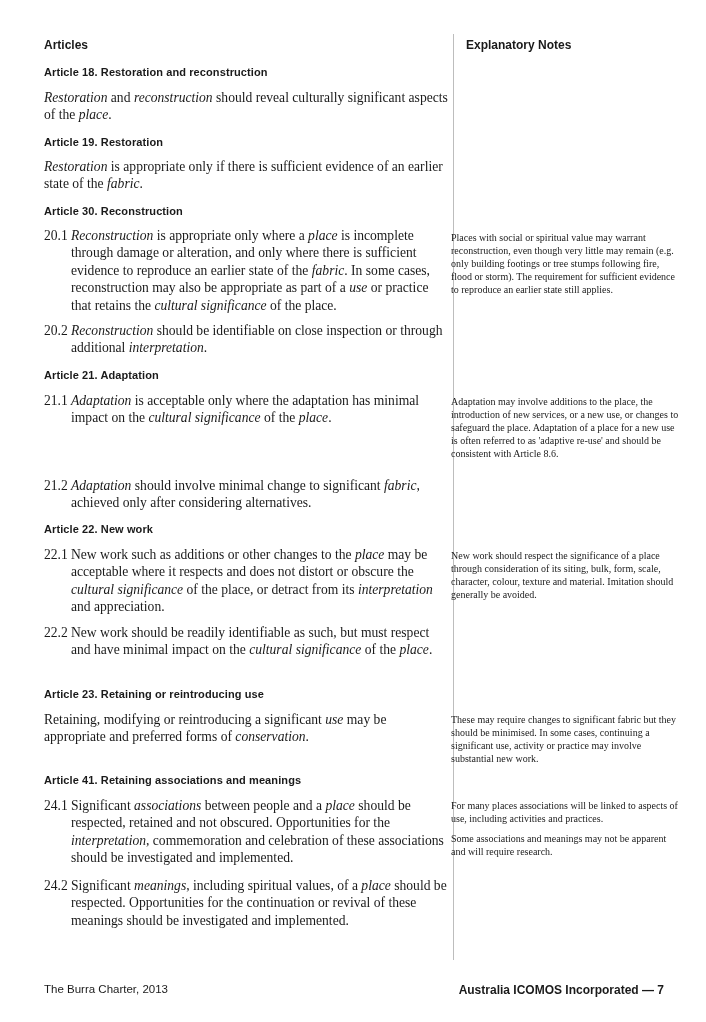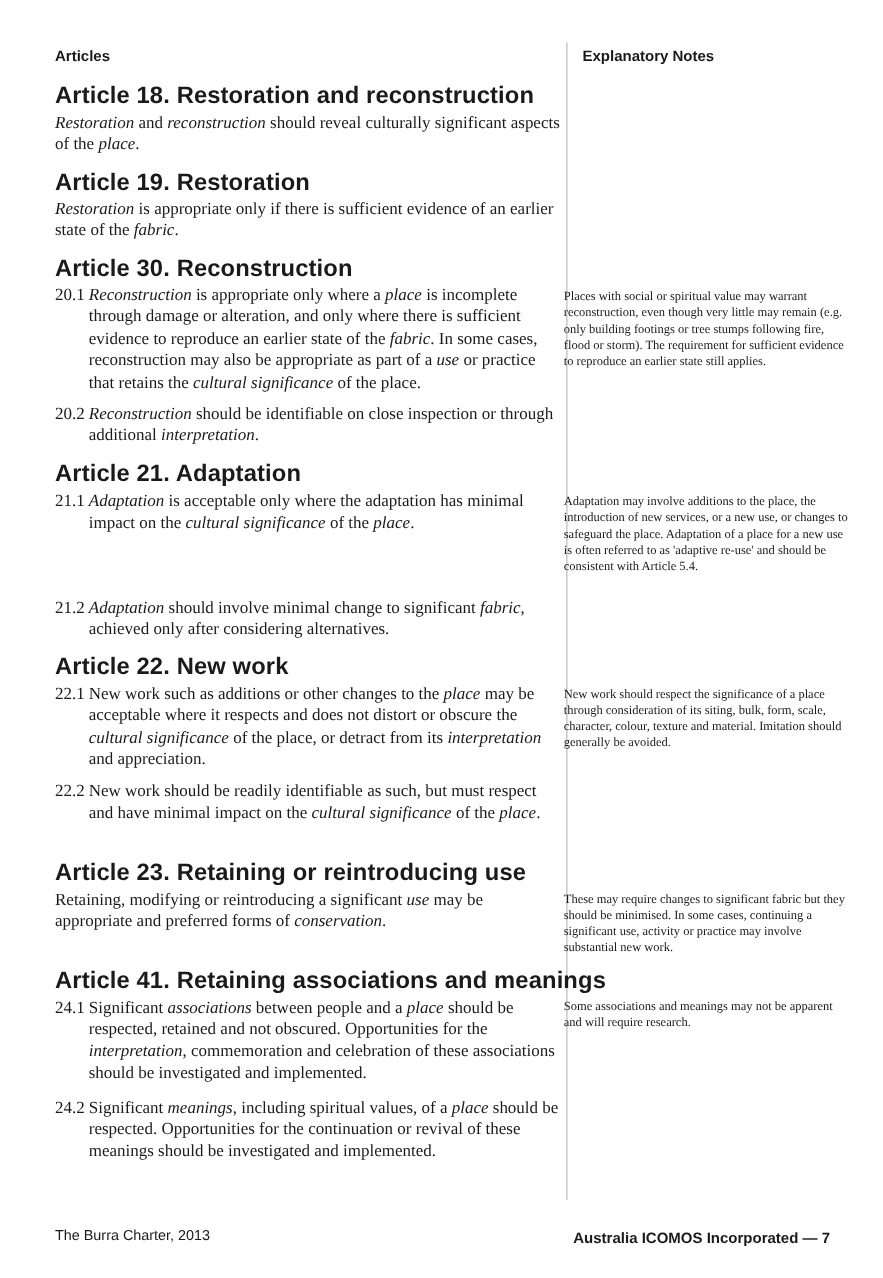--- a/index.html
+++ b/index.html
@@ -1,19 +1,19 @@
 <!DOCTYPE html>
 <html><head>
 <meta charset="utf-8">
 <style>
   html, body { margin: 0; padding: 0; background: #ffffff; }
   body { width: 706px; height: 1022px; position: relative; overflow: hidden; color: #1a1a1a; }
   .divider { position: absolute; left: 453px; top: 34px; width: 1px; height: 926px; background: #bdbdbd; }
   .col-head { position: absolute; top: 38px; font-family: "Liberation Sans", sans-serif; font-weight: bold; font-size: 12px; }
-  .h { position: absolute; left: 44px; font-family: "Liberation Sans", sans-serif; font-weight: bold; font-size: 19px; letter-spacing: 0.1px; }
+  .h { position: absolute; left: 44px; font-family: "Liberation Sans", sans-serif; font-weight: bold; font-size: 11px; letter-spacing: 0.1px; }
   .p { position: absolute; left: 44px; width: 405px; font-family: "Liberation Serif", serif; font-size: 13.6px; line-height: 17.4px; }
   .cl { position: absolute; left: 44px; width: 405px; font-family: "Liberation Serif", serif; font-size: 13.6px; line-height: 17.4px; }
   .cl .num { position: absolute; left: 0; top: 0; }
   .cl .txt { display: block; margin-left: 27px; }
   .note { position: absolute; left: 451px; width: 230px; font-family: "Liberation Serif", serif; font-size: 10px; line-height: 13.1px; }
   .note p { margin: 0 0 7px 0; }
   .foot-l { position: absolute; left: 44px; top: 983px; font-family: "Liberation Sans", sans-serif; font-size: 11.5px; }
   .foot-r { position: absolute; right: 42px; top: 983px; font-family: "Liberation Sans", sans-serif; font-weight: bold; font-size: 12px; }
   i { font-style: italic; }
 </style>
@@ -71,26 +71,27 @@
 </div>
 <div class="cl" style="top:877px">
   <span class="num">24.2</span>
   <span class="txt"><span>Significant </span><i>meanings</i><span>, including spiritual values, of a </span><i>place</i><span> should be respected. Opportunities for the continuation or revival of these meanings should be investigated and implemented.</span></span>
 </div>
 
 <div class="note" style="top:231px">
   <p>Places with social or spiritual value may warrant reconstruction, even though very little may remain (e.g. only building footings or tree stumps following fire, flood or storm). The requirement for sufficient evidence to reproduce an earlier state still applies.</p>
 </div>
 <div class="note" style="top:395px">
-  <p>Adaptation may involve additions to the place, the introduction of new services, or a new use, or changes to safeguard the place. Adaptation of a place for a new use is often referred to as 'adaptive re-use' and should be consistent with Article 5.4.</p>
+  <p>Adaptation may involve additions to the place, the introduction of new services, or a new use, or changes to safeguard the place. Adaptation of a place for a new use is often referred to as 'adaptive re-use' and should be consistent with Article 8.6.</p>
 </div>
 <div class="note" style="top:549px">
   <p>New work should respect the significance of a place through consideration of its siting, bulk, form, scale, character, colour, texture and material. Imitation should generally be avoided.</p>
 </div>
 <div class="note" style="top:713px">
   <p>These may require changes to significant fabric but they should be minimised. In some cases, continuing a significant use, activity or practice may involve substantial new work.</p>
 </div>
 <div class="note" style="top:799px">
+  <p>For many places associations will be linked to aspects of use, including activities and practices.</p>
   <p>Some associations and meanings may not be apparent and will require research.</p>
 </div>
 
 <div class="foot-l">The Burra Charter, 2013</div>
 <div class="foot-r">Australia ICOMOS Incorporated — 7</div>
 
 </body></html>

